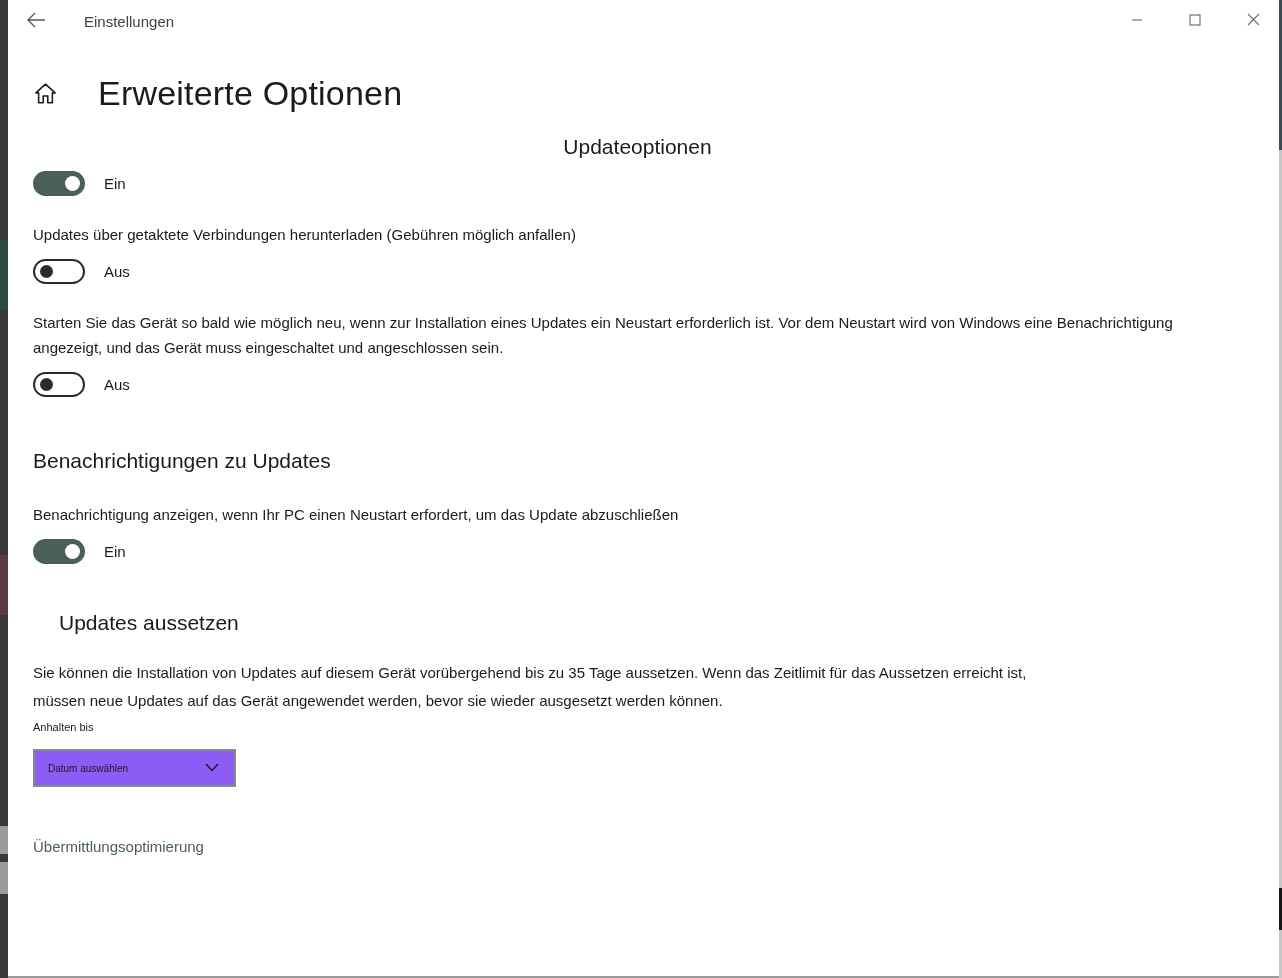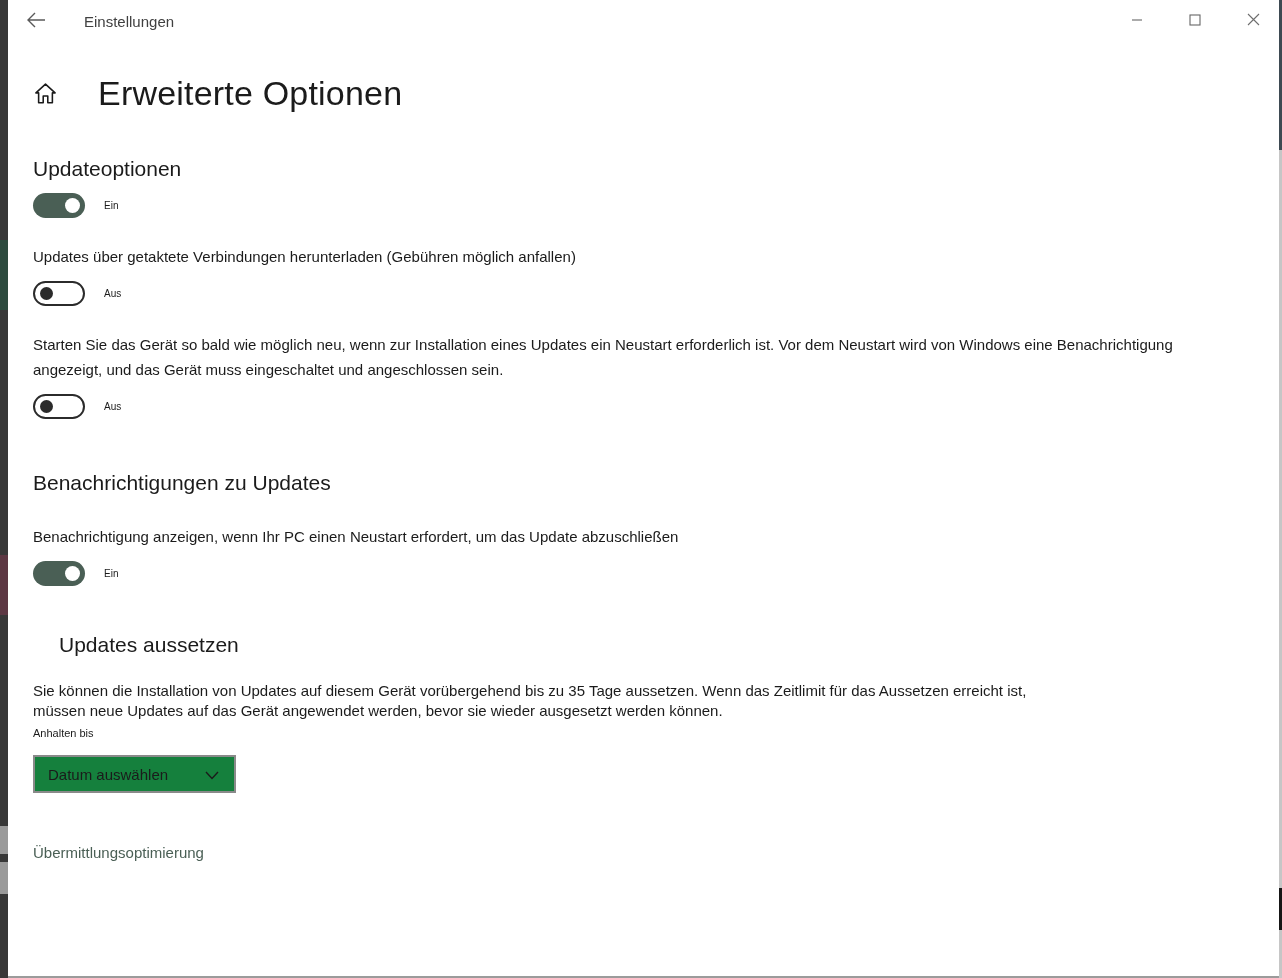--- a/index.html
+++ b/index.html
@@ -44,47 +44,47 @@
     background:transparent;border:none;cursor:pointer;
   }
 
   
   .content{margin-left:33px;margin-right:40px;}
   .page-header{display:flex;align-items:center;margin-top:32px;}
   .home-icon{width:25px;height:25px;flex:0 0 auto;}
   .page-title{font-size:34px;font-weight:300;margin-left:40px;letter-spacing:0.2px;}
 
   .section-heading{font-size:21px;font-weight:400;}
-  .h-updateoptionen{margin-top:44px;}
+  .h-updateoptionen{margin-top:22px;text-align:center;}
   .h-benachrichtigungen{margin-top:52px;}
   .h-aussetzen{margin-top:47px;margin-left:26px;}
 
   .setting-text{font-size:15px;line-height:25px;max-width:1170px;}
   .mt-first{margin-top:29px;}
   .mt-next{margin-top:26px;}
 
   .toggle-row{display:flex;align-items:center;margin-top:12px;}
   .toggle{position:relative;width:52px;height:25px;border-radius:13px;cursor:pointer;flex:0 0 auto;}
   .toggle.on{background:var(--accent);}
   .toggle.on .knob{
     position:absolute;top:5px;right:5px;width:15px;height:15px;border-radius:50%;background:#ffffff;
   }
   .toggle.off{background:transparent;border:2px solid #2b2b2b;}
   .toggle.off .knob{
     position:absolute;top:4px;left:5px;width:13px;height:13px;border-radius:50%;background:#2b2b2b;
   }
-  .toggle-state{font-size:10px;margin-left:19px;}
-
-  .pause-desc{font-size:15px;line-height:20px;max-width:1005px;margin-top:24px;}
+  .toggle-state{font-size:15px;margin-left:19px;}
+
+  .pause-desc{font-size:15px;line-height:28px;max-width:1005px;margin-top:24px;}
   .pause-date-label{font-size:11px;margin-top:6px;}
   .date-dropdown{
     margin-top:16px;width:203px;height:38px;
-    border:2px solid #8a8a8a;background:#15803d;
+    border:2px solid #8a8a8a;background:#8b5cf6;
     display:flex;align-items:center;justify-content:space-between;
-    padding:0 15px 0 13px;cursor:pointer;font-size:15px;color:var(--text);
+    padding:0 15px 0 13px;cursor:pointer;font-size:10px;color:var(--text);
   }
   .footer-link{
     display:inline-block;margin-top:51px;font-size:15px;
     color:var(--accent);text-decoration:none;cursor:pointer;
   }
 </style>
 </head>
 <body>
 
 <div class="left-strip">

